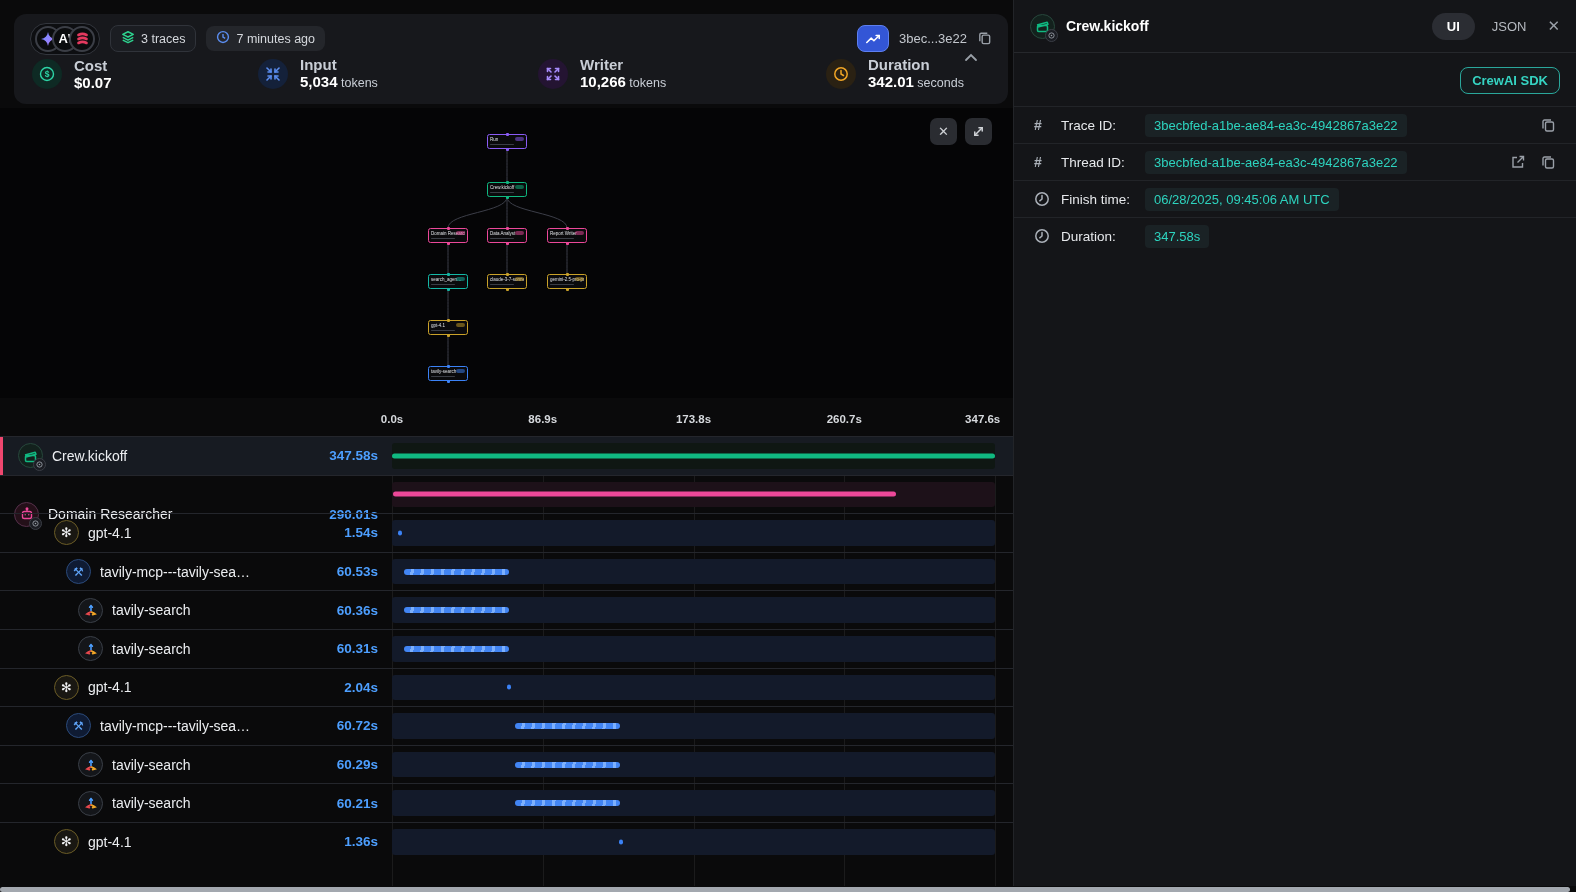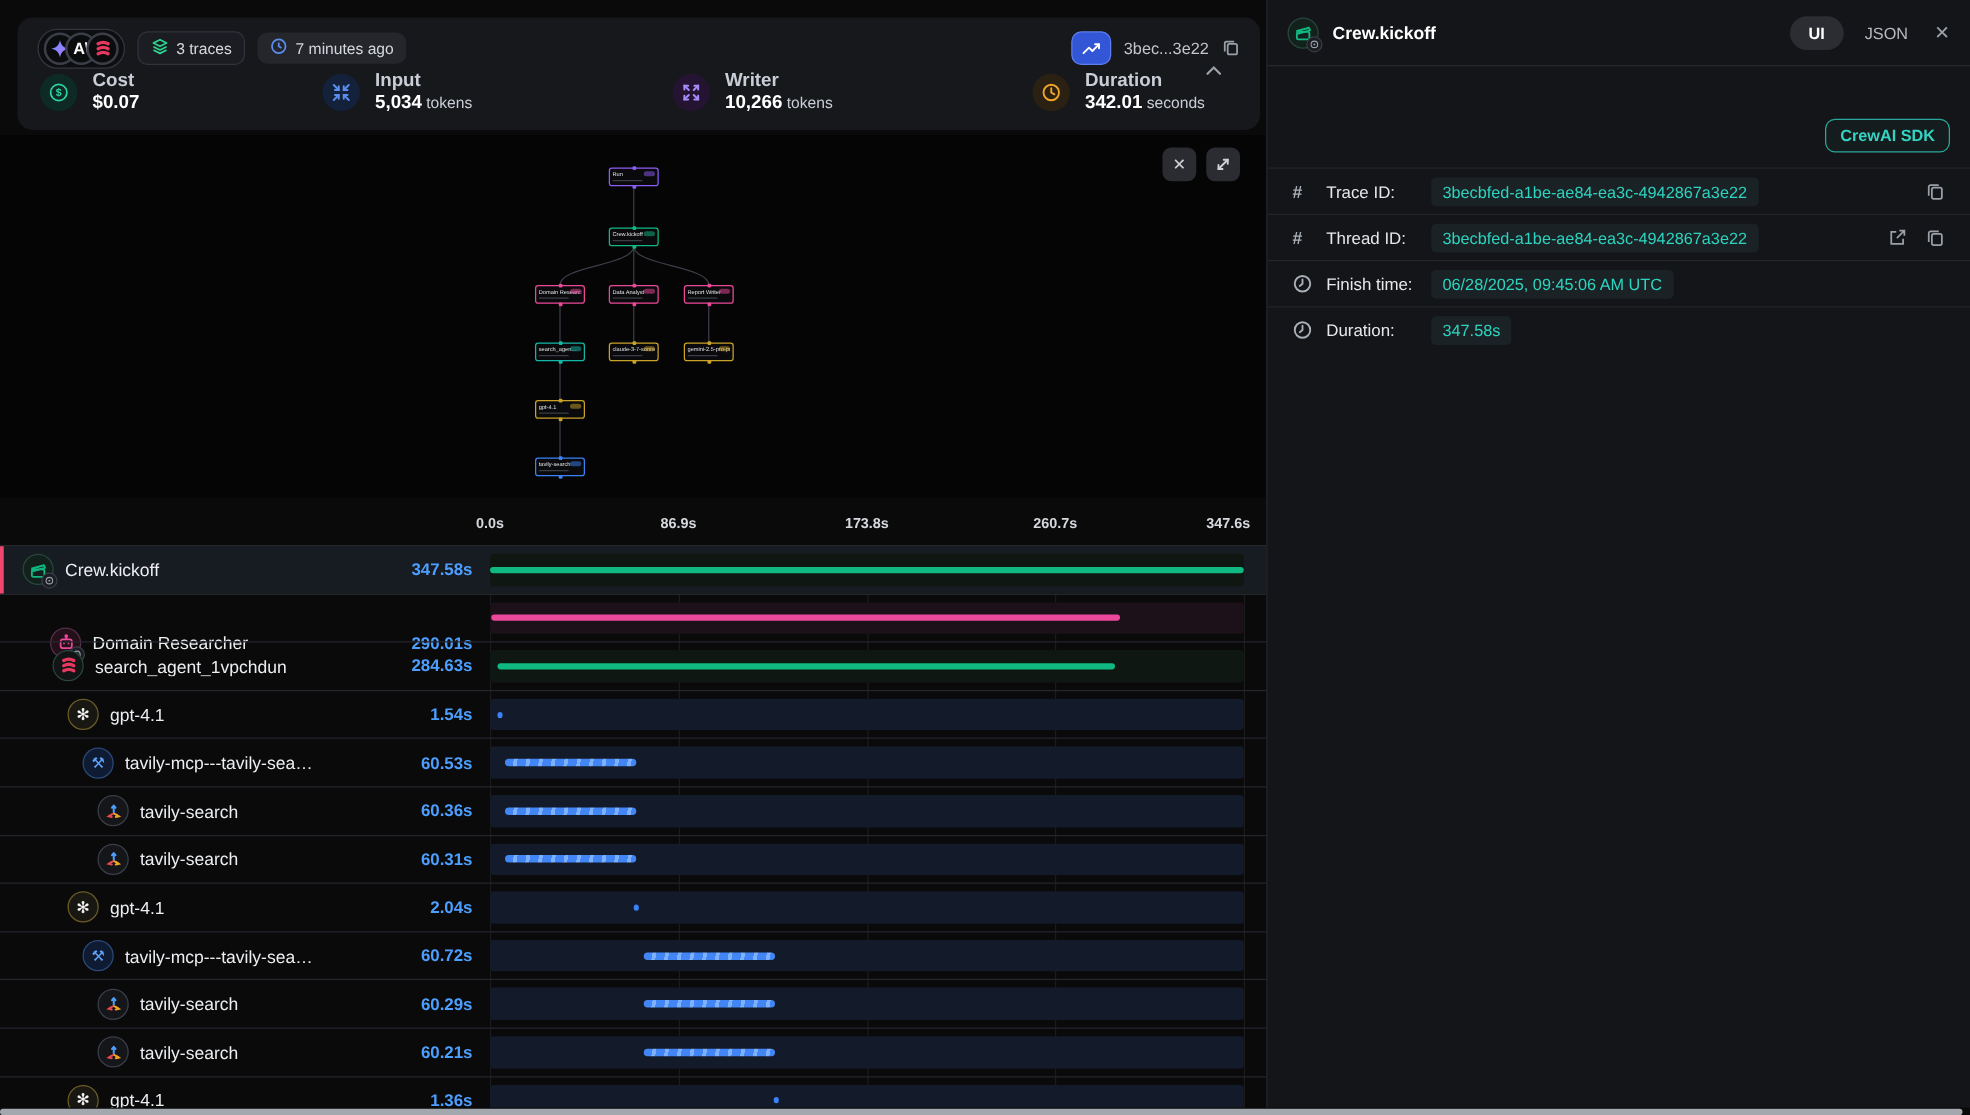--- a/index.html
+++ b/index.html
@@ -75,21 +75,21 @@
     border-left:1px solid #222428; }
   .rp-header { height:53px; display:flex; align-items:center; padding:0 16px; gap:11px;
     border-bottom:1px solid #26282c; }
   .rp-title { font-size:14px; font-weight:bold; color:#fff; flex:1; }
   .tab-pill { font-size:13px; font-weight:bold; color:#fff; background:#2b2d33; border:none;
     border-radius:999px; padding:6px 15px; cursor:pointer;text-align:center; }
   .tab-plain { font-size:13px; color:#b6bac0; background:none; border:none; margin-left:6px; cursor:pointer; }
   .rp-close { margin-left:10px; font-size:15px; }
   .sdk-row { display:flex; justify-content:flex-end; padding:14px 16px 12px 16px; }
   .sdk-badge { font-size:13px; font-weight:bold; color:#35d4c2; border:1px solid #2aa79b; border-radius:8px;
-    padding:5px 11px; background:rgba(45,212,191,0.04);margin-top:28px; }
+    padding:5px 11px; background:rgba(45,212,191,0.04); }
   .rp-fields { }
   .rp-field { display:flex; align-items:center; height:37px; padding:0 20px; border-top:1px solid #222428; }
   .rp-field:first-child { border-top:1px solid #222428; }
   .f-icon { width:17px; color:#aab0b8; font-size:14px; font-weight:bold; display:flex; align-items:center; }
   .f-label { font-size:13.5px; color:#e6e8eb; margin-left:10px; width:84px; flex:none; }
   .f-chip { font-size:13px; color:#2dd4bf; background:#1a2225; border-radius:4px; padding:4px 9px;
     white-space:nowrap; }
   .f-actions { margin-left:auto; display:flex; gap:14px; color:#9aa0a8; }
   .attr-row { display:flex; align-items:center; height:44px; padding:0 18px; border-top:1px solid #222428;
     cursor:pointer; }
@@ -377,21 +377,21 @@
             </span>
             <span class="row-label">Crew.kickoff</span>
             <span class="row-duration">347.58s</span>
           </div>
           <div class="bar-zone">
             <div class="bar-track" style="background: rgb(15, 23, 19);"></div>
             <div class="bar" style="left: 0px; width: 602.965px; background: rgb(16, 185, 129);"></div>
           </div>
         </div>
         <div class="tl-row">
-          <div class="row-name" style="padding-left: 40px; margin-top: 40px;">
+          <div class="row-name" style="padding-left: 14px; margin-top: 40px;">
             <span class="row-icon" style="display: flex; align-items: center; justify-content: center; background: rgb(36, 16, 25); border: 1.5px solid rgb(85, 48, 74);">
               <svg width="14" height="14" viewBox="0 0 14 14" fill="none">
                 <g stroke="#ec4899" stroke-width="1.4" stroke-linejoin="round">
                   <rect x="2.5" y="4.5" width="9" height="7" rx="1.8"></rect>
                   <path d="M7 4.5 V2.3"></path>
                   <circle cx="7" cy="1.8" r="0.8" fill="#ec4899"></circle>
                   <circle cx="5.2" cy="7.7" r="0.7" fill="#ec4899" stroke="none"></circle>
                   <circle cx="8.8" cy="7.7" r="0.7" fill="#ec4899" stroke="none"></circle>
                 </g>
               </svg>
@@ -401,39 +401,20 @@
                   <circle cx="4" cy="4" r="0.9" fill="#9aa0a8"></circle>
                 </svg>
               </span>
             </span>
             <span class="row-label">Domain Researcher</span>
             <span class="row-duration">290.01s</span>
           </div>
           <div class="bar-zone">
             <div class="bar-track" style="background: rgb(29, 17, 25);"></div>
             <div class="bar" style="left: 0.520426px; width: 503.096px; background: rgb(236, 72, 153);"></div>
-          </div>
-        </div>
-        <div class="tl-row">
-          <div class="row-name" style="padding-left: 42px;">
-            <span class="row-icon" style="display: flex; align-items: center; justify-content: center; background: rgb(18, 20, 22); border: 1.5px solid rgb(42, 70, 61);">
-              <svg width="14" height="15" viewBox="0 0 14 15" fill="none">
-                <g stroke="#e5395f" stroke-width="2.7" stroke-linecap="round">
-                  <path d="M3 3.4 C5.8 1.9 8.4 1.9 11 3.4"></path>
-                  <path d="M3 7.5 C5.8 6 8.4 6 11 7.5"></path>
-                  <path d="M3 11.6 C5.8 10.1 8.4 10.1 11 11.6"></path>
-                </g>
-              </svg>
-            </span>
-            <span class="row-label">search_agent_1vpchdun</span>
-            <span class="row-duration">284.63s</span>
-          </div>
-          <div class="bar-zone">
-            <div class="bar-track" style="background: rgb(15, 23, 19);"></div>
-            <div class="bar" style="left: 6.07163px; width: 493.763px; background: rgb(16, 185, 129);"></div>
           </div>
         </div>
         <div class="tl-row">
           <div class="row-name" style="padding-left: 54px;">
             <span class="row-icon" style="display: flex; align-items: center; justify-content: center; background: rgb(25, 23, 18); border: 1.5px solid rgb(107, 92, 38); color: rgb(242, 243, 245); font-size: 13px;">✻</span>
             <span class="row-label">gpt-4.1</span>
             <span class="row-duration">1.54s</span>
           </div>
           <div class="bar-zone">
             <div class="bar-track" style="background: rgb(19, 26, 42);"></div>

